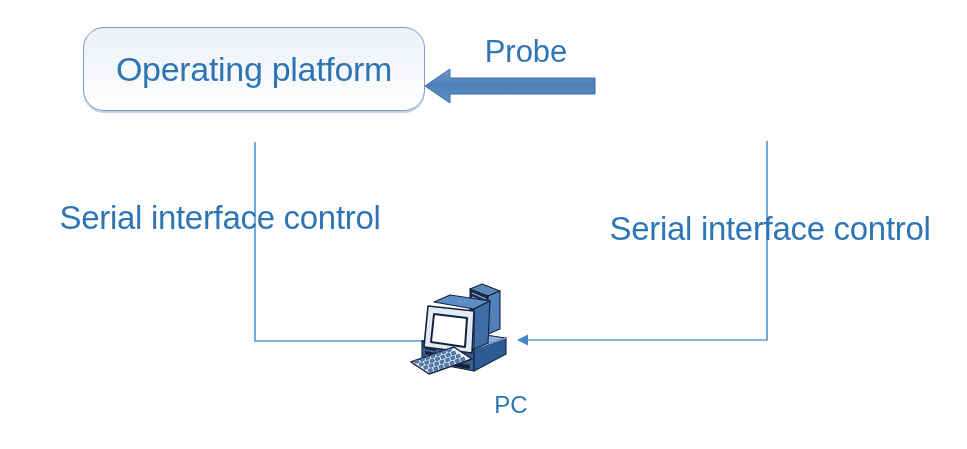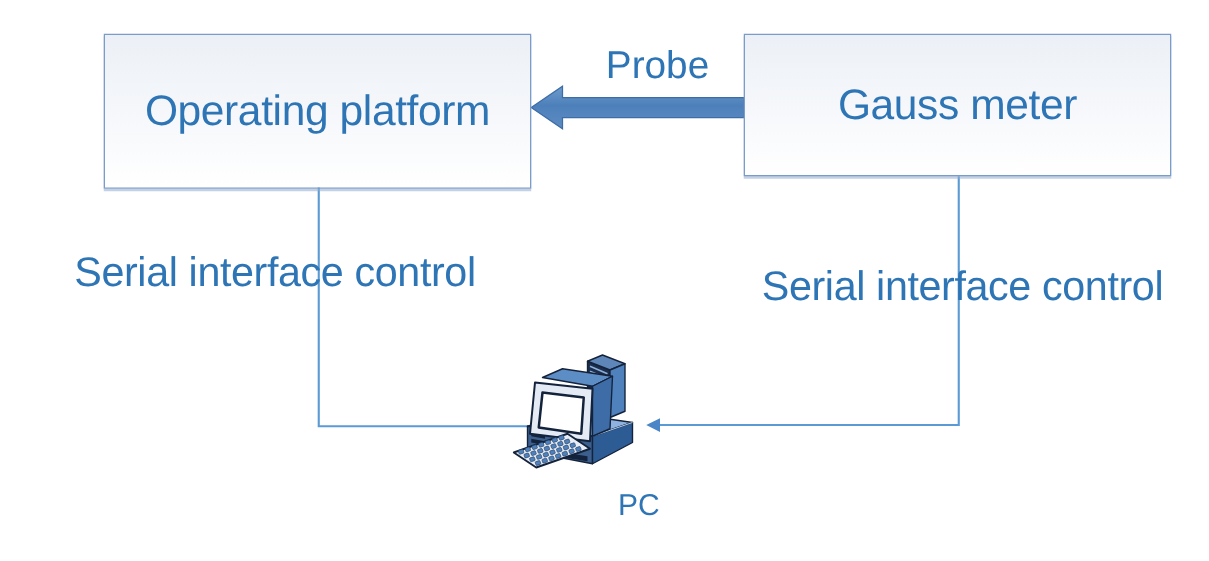--- a/index.html
+++ b/index.html
@@ -9,21 +9,21 @@
   }
   .node{
     position:absolute;
     border:1.6px solid #7a9cc8;
     background:linear-gradient(180deg,#ecf0f6 0%,#f6f8fb 55%,#ffffff 100%);
     box-shadow:0 2px 0 rgba(148,172,206,.55);
     display:flex;align-items:center;justify-content:center;
     color:#2e75b6;font-size:34px;letter-spacing:-.3px;
     box-sizing:border-box;
   }
-  .node-operating{left:83px;top:27px;width:342px;height:124px;}
+  .node-operating{left:83px;top:27px;width:342px;height:84px;border-radius:21px;}
   .node-gauss{left:595px;top:27px;width:342px;height:114px;}
   .lbl{
     position:absolute;color:#2e75b6;white-space:nowrap;
     transform:translateX(-50%);line-height:1.15;
   }
   .lbl-probe{left:526px;top:22px;font-size:31px;margin-top:12px;}
   .lbl-serial-left{left:220px;top:199px;font-size:33px;letter-spacing:-.3px;}
   .lbl-serial-right{left:770px;top:210px;font-size:33px;letter-spacing:-.3px;}
   .lbl-pc{left:511px;top:391px;font-size:24px;}
   .overlay{position:absolute;left:0;top:0;width:967px;height:449px;}
@@ -55,23 +55,20 @@
     <g>
       <polyline points="767,141 767,340 528,340" fill="none" stroke="#5b9bd5" stroke-width="1.7"></polyline>
       <polygon points="528,334.5 517,340 528,345.5" fill="#4a85c8"></polygon>
     </g>
   </svg>
 
   <div class="node node-operating">
     <span>Operating platform</span>
   </div>
 
-  <div class="node node-gauss">
-    <span>Gauss meter</span>
-  </div>
 
   <div class="lbl lbl-probe">Probe</div>
 
   <div class="lbl lbl-serial-left">Serial interface control</div>
 
   <div class="lbl lbl-serial-right">Serial interface control</div>
 
   <svg class="pc-icon" viewBox="0 0 106 108" xmlns="http://www.w3.org/2000/svg">
     <g stroke="#14233c" stroke-width="1.1" stroke-linejoin="round">
 

